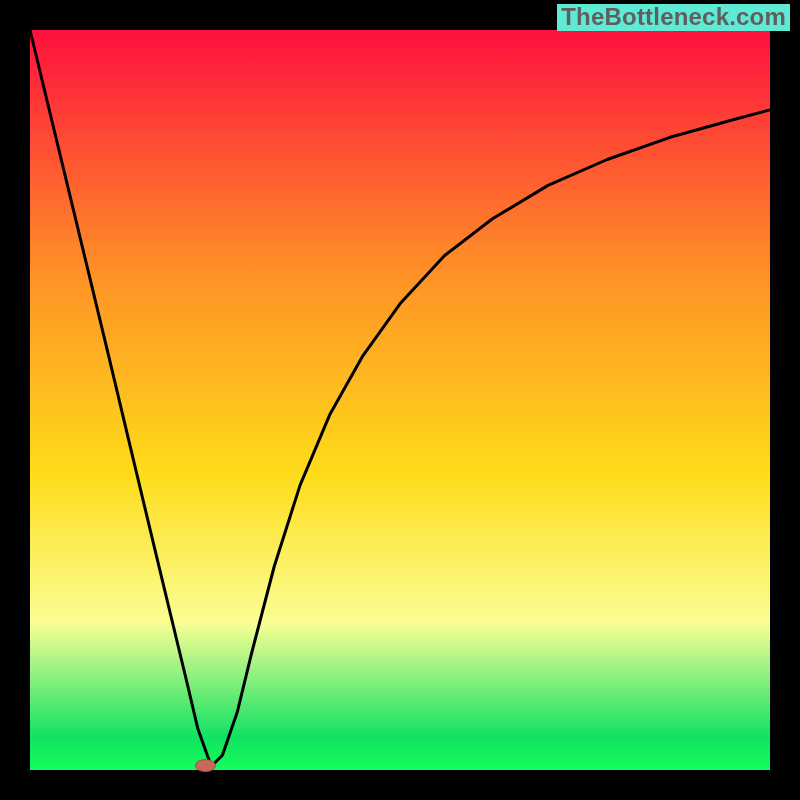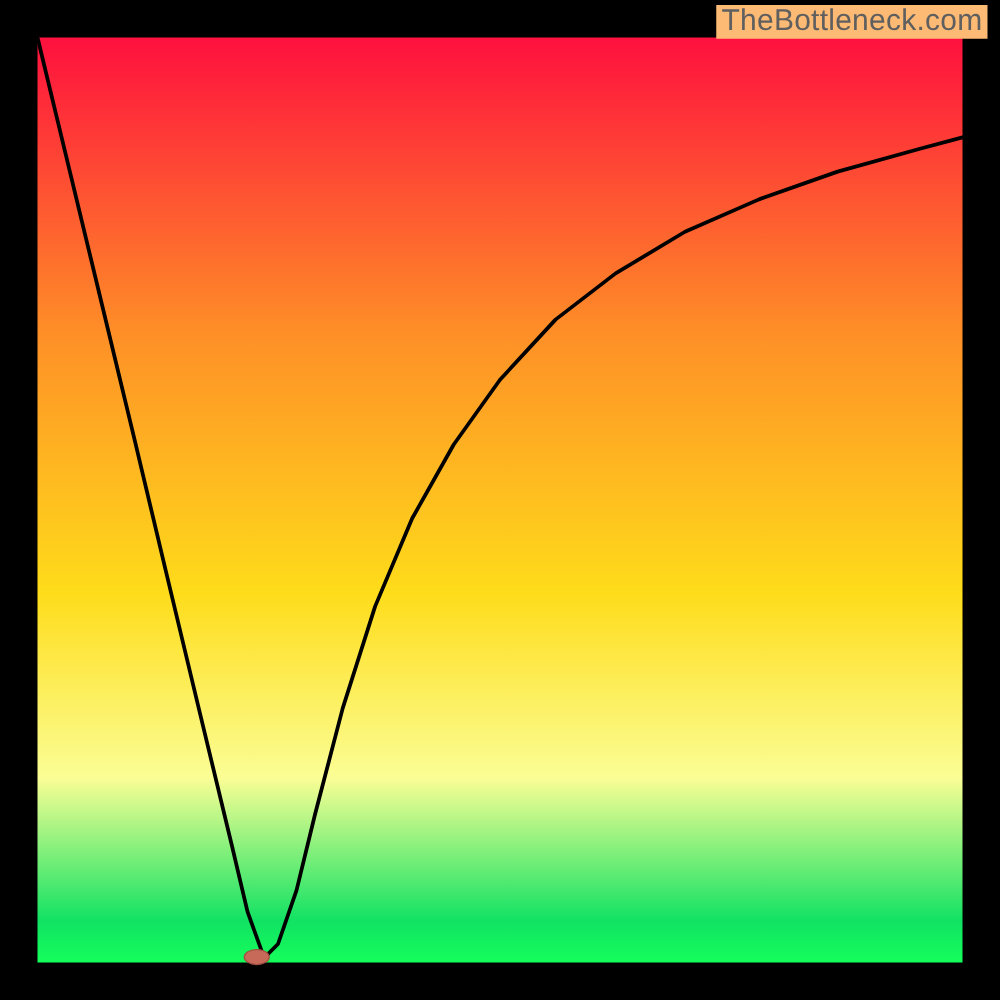--- a/index.html
+++ b/index.html
@@ -16,23 +16,23 @@
     width: 800px;
     height: 800px;
     background: #000;
   }
   .watermark {
     position: absolute;
     top: 4px;
     right: 10px;
     color: #5f5f5f;
     font-size: 24px;
-    font-weight: 400;
+    font-weight: 700;
     letter-spacing: 0.2px;
-    background: #fdba74;
+    background: #5eead4;
     padding: 0 4px 2px 4px;
     line-height: 1.05;
   }
   svg {
     position: absolute;
     left: 0;
     top: 0;
   }
 </style>
 </head>

